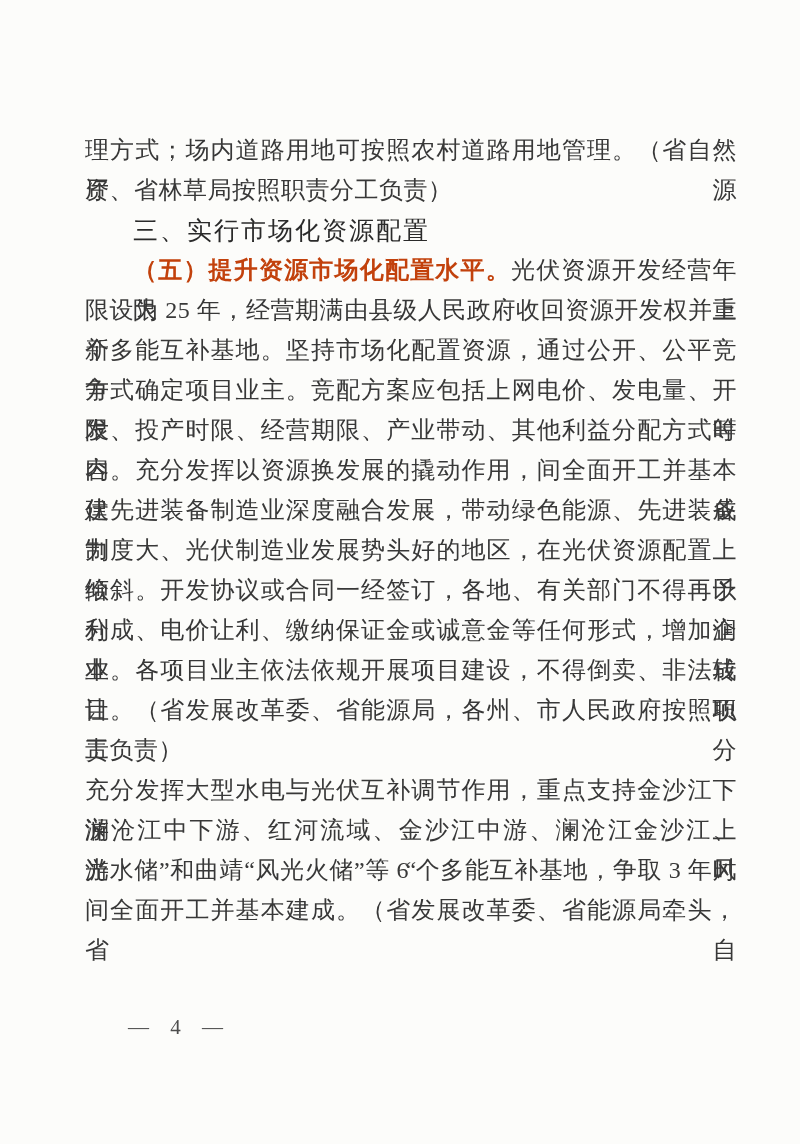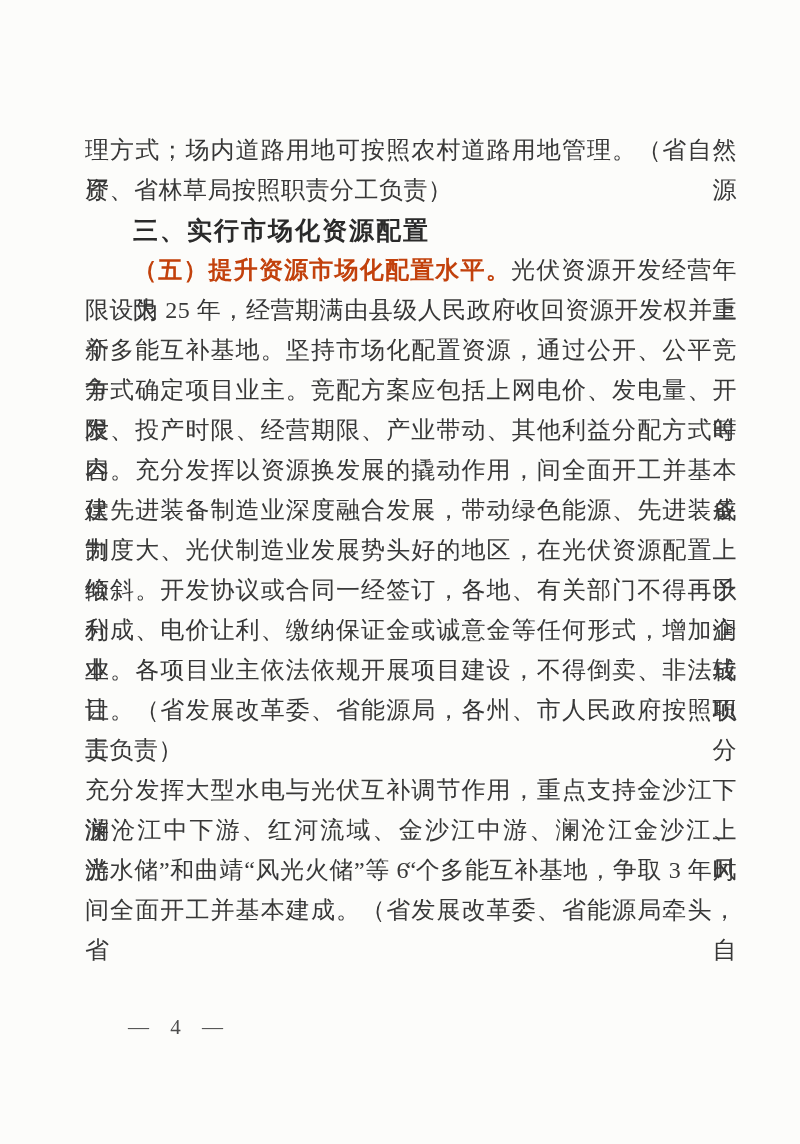--- a/index.html
+++ b/index.html
@@ -29,21 +29,21 @@
     color: #383838;
   }
   .line.full {
     text-align: justify;
     text-align-last: justify;
     -moz-text-align-last: justify;
   }
   .line.indent { padding-left: 48px; }
   .line.heading {
     font-family: "Liberation Sans", sans-serif;
-    font-weight: bold;
+    font-weight: normal;
     font-size: 25px;
     color: #2a2a2a;
     letter-spacing: 2px;
   }
   .lead { font-weight: bold; color: #c2410c; }
   .footer {
     position: absolute;
     left: 128px; top: 1015px;
     font-size: 21px;
     color: #4d4d4d;

